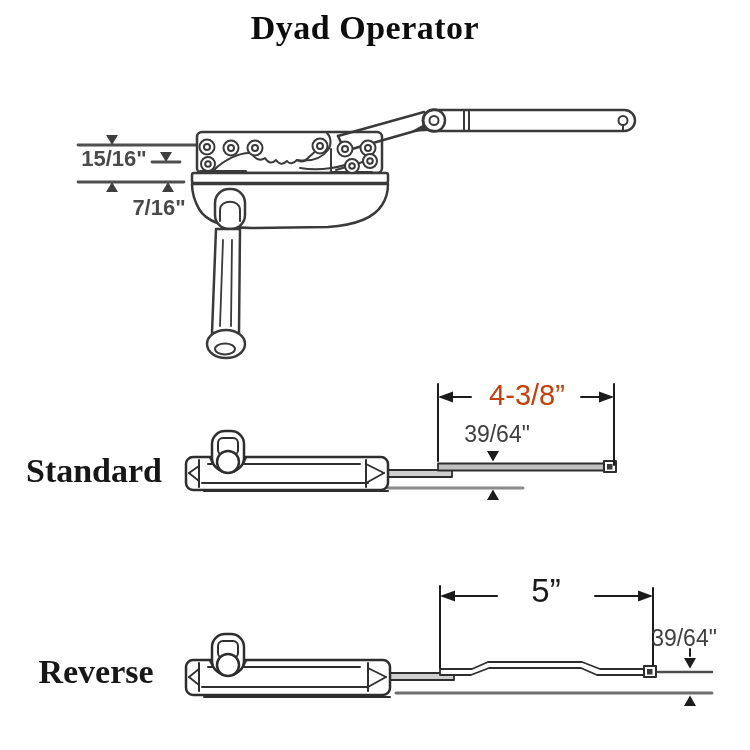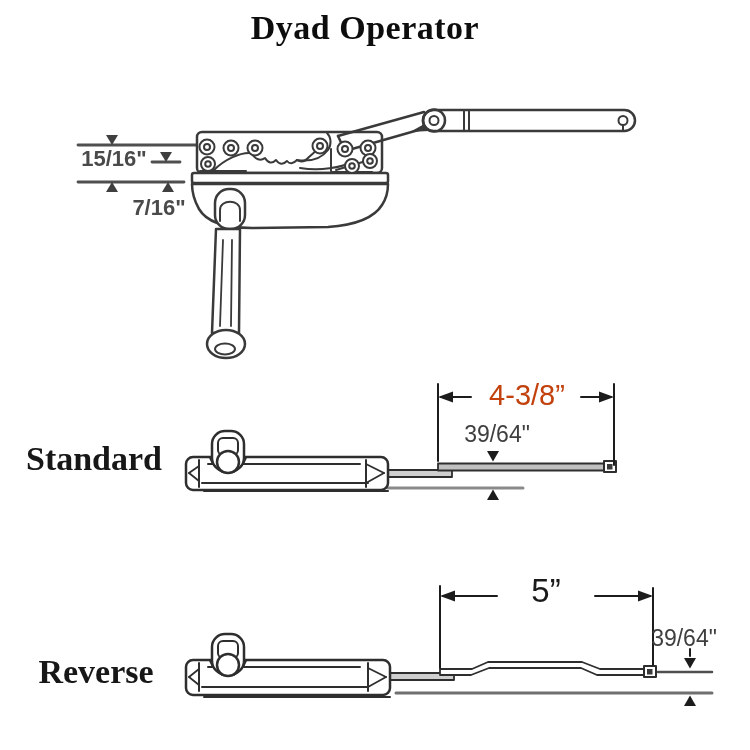--- a/index.html
+++ b/index.html
@@ -207,21 +207,21 @@
       </g>
     </g>
   </svg>
 
   <div class="label title" style="left:365px;top:28px;">Dyad Operator</div>
 
   <div class="label dim-bold" style="left:114px;top:159px;">15/16"</div>
 
   <div class="label dim-bold" style="left:159px;top:208px;">7/16"</div>
 
-  <div class="label section-label" style="left:94px;top:459px;text-align:right;">Standard</div>
+  <div class="label section-label" style="left:94px;top:471px;text-align:right;">Standard</div>
 
   <div class="label dim-big" style="left:527px;top:395px;">4-3/8”</div>
 
   <div class="label dim-small" style="left:497px;top:434px;">39/64"</div>
 
   <div class="label section-label" style="left:96px;top:672px;">Reverse</div>
 
   <div class="label dim-xl" style="left:546px;top:590px;">5”</div>
 
   <div class="label dim-small" style="left:684px;top:638px;">39/64"</div>

